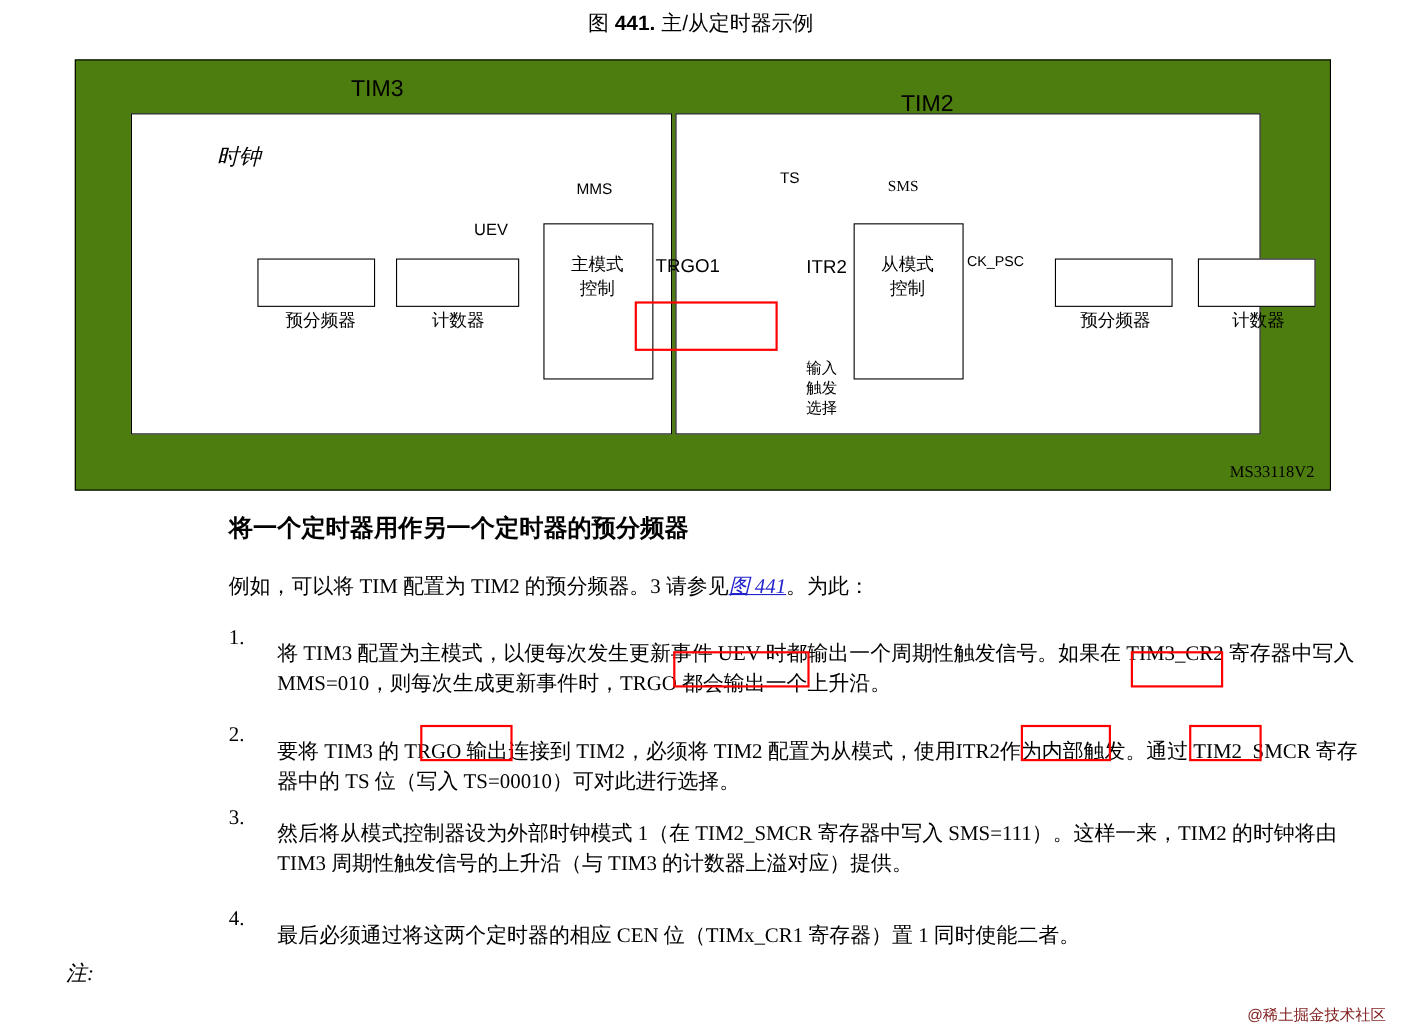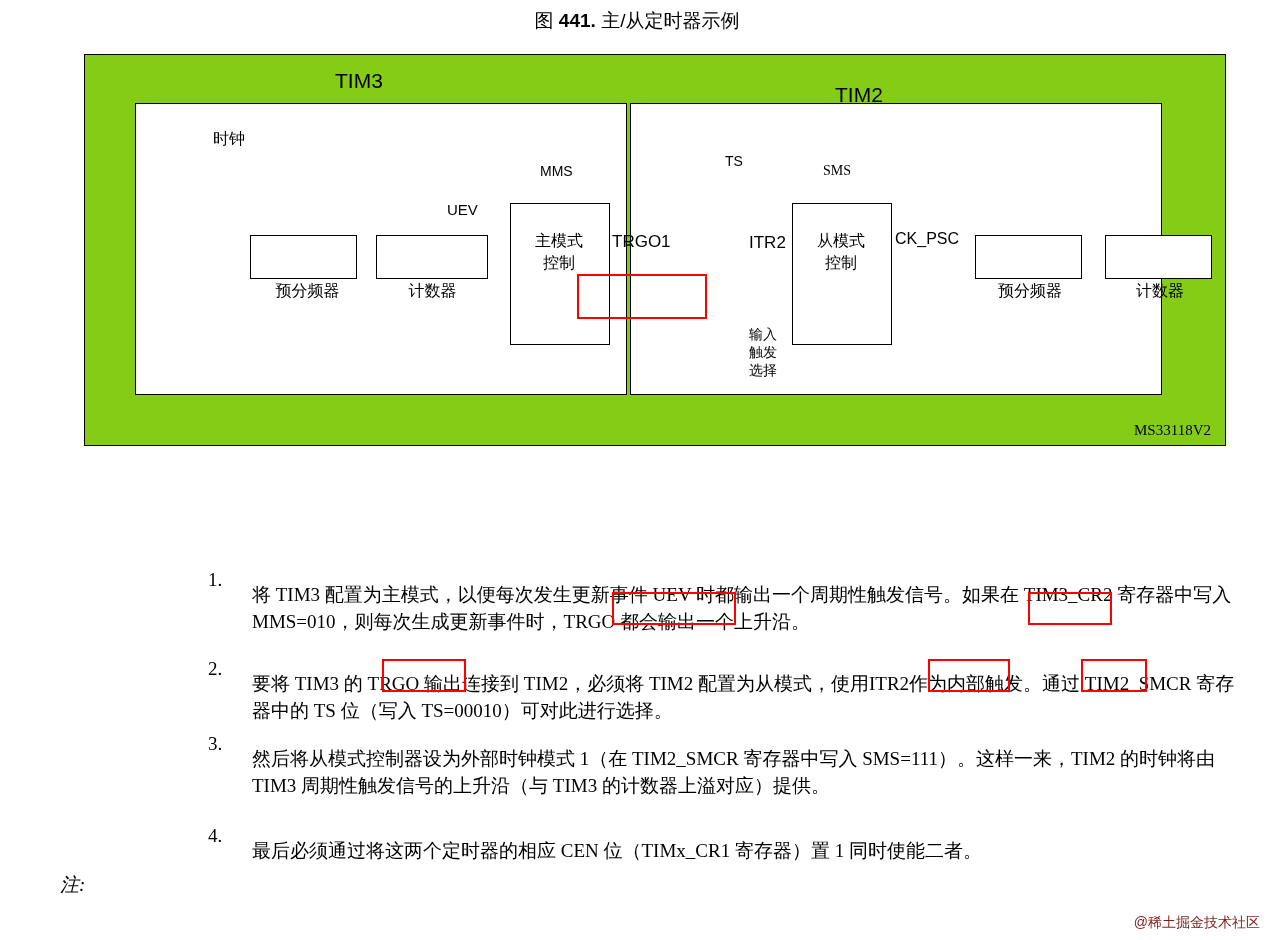--- a/index.html
+++ b/index.html
@@ -17,57 +17,57 @@
   .fig-caption{
     position:absolute;left:0;top:8px;width:1274px;
     text-align:center;
     font-family:"Liberation Sans", sans-serif;
     font-size:19px;
   }
   .fig-caption b{font-weight:bold;}
 
   
   .fig-box{
-    position:absolute;left:84px;top:54px;
+    position:absolute;left:68px;top:54px;
     width:1140px;height:390px;
     border:1px solid #000;
-    background:#84cc16;
+    background:#4d7c0f;
   }
   .blk{position:absolute;border:1px solid #000;background:#fff;}
   .lbl{position:absolute;font-family:"Liberation Sans", sans-serif;color:#000;}
 
   
   #tim3-box{left:50px;top:48px;width:490px;height:290px;}
   #tim2-box{left:545px;top:48px;width:530px;height:290px;}
 
   #tim3-title{left:250px;top:14px;font-size:21px;}
   #tim2-title{left:750px;top:28px;font-size:21px;}
 
   
-  #clock-label{left:128px;top:74px;font-size:16px;}
+  #clock-label{left:128px;top:74px;font-size:20px;font-style:italic;}
   #uev-label{left:362px;top:146px;font-size:15px;}
   #mms-label{left:455px;top:108px;font-size:14px;}
 
   #presc1{left:165px;top:180px;width:105px;height:42px;}
   #cnt1{left:291px;top:180px;width:110px;height:42px;}
   #presc1-l{left:175px;top:226px;font-size:16px;width:95px;text-align:center;}
   #cnt1-l{left:300px;top:226px;font-size:16px;width:95px;text-align:center;}
 
   #master-box{left:425px;top:148px;width:98px;height:140px;}
   #master-l{left:425px;top:175px;width:98px;font-size:16px;line-height:22px;text-align:center;}
 
   #trgo1-l{left:527px;top:177px;font-size:17px;font-family:"Liberation Sans",sans-serif;}
 
   
   #ts-label{left:640px;top:98px;font-size:14px;}
   #sms-label{left:738px;top:108px;font-size:14px;font-family:Liberation Serif, serif;}
   #itr2-l{left:664px;top:178px;font-size:17px;}
   #slave-box{left:707px;top:148px;width:98px;height:140px;}
   #slave-l{left:707px;top:175px;width:98px;font-size:16px;line-height:22px;text-align:center;}
-  #ckpsc-l{left:810px;top:175px;font-size:16px;}
+  #ckpsc-l{left:810px;top:175px;font-size:13px;}
   #presc2{left:890px;top:180px;width:105px;height:42px;}
   #cnt2{left:1020px;top:180px;width:105px;height:42px;}
   #presc2-l{left:895px;top:226px;font-size:16px;width:100px;text-align:center;}
   #cnt2-l{left:1025px;top:226px;font-size:16px;width:100px;text-align:center;}
   #trigsel-l{left:640px;top:270px;font-size:14px;line-height:18px;margin-left:24px;}
 
   #ms-id{position:absolute;right:14px;bottom:6px;font-family:Liberation Serif, serif;font-size:15px;}
 
   
   .hl{position:absolute;border:2.5px solid #ff0000;box-sizing:border-box;}
@@ -193,21 +193,25 @@
       <div>输入</div>
       <div>触发</div>
       <div>选择</div>
     </div>
 
     <div class="lbl" id="ms-id">MS33118V2</div>
   </div>
 
   <div class="hl" style="left:577px;top:274px;width:130px;height:45px;"></div>
 
-
+  <div class="sec-title">将一个定时器用作另一个定时器的预分频器</div>
+
+  <div class="para" id="p-intro">
+    <span>例如，可以将 TIM 配置为 TIM2 的预分频器。3 请参见</span><span class="link">图 441</span><span>。为此：</span>
+  </div>
 
   <div class="list-item" id="li1">
     <span class="num num1">1.</span>
     <span class="txt"><span>将 TIM3 配置为主模式，以便每次发生更新事件 UEV 时都输出一个周期性触发信号。如果在 TIM3_CR2 寄存器中写入 </span><span>MMS=010</span><span>，则每次生成更新事件时，</span><span>TRGO</span><span> 都会输出一个上升沿。</span></span>
   </div>
   <div class="hl" style="left:612px;top:592px;width:124px;height:33px;"></div>
   <div class="hl" style="left:1028px;top:592px;width:84px;height:33px;"></div>
 
   <div class="list-item" id="li2">
     <span class="num num1">2.</span>

